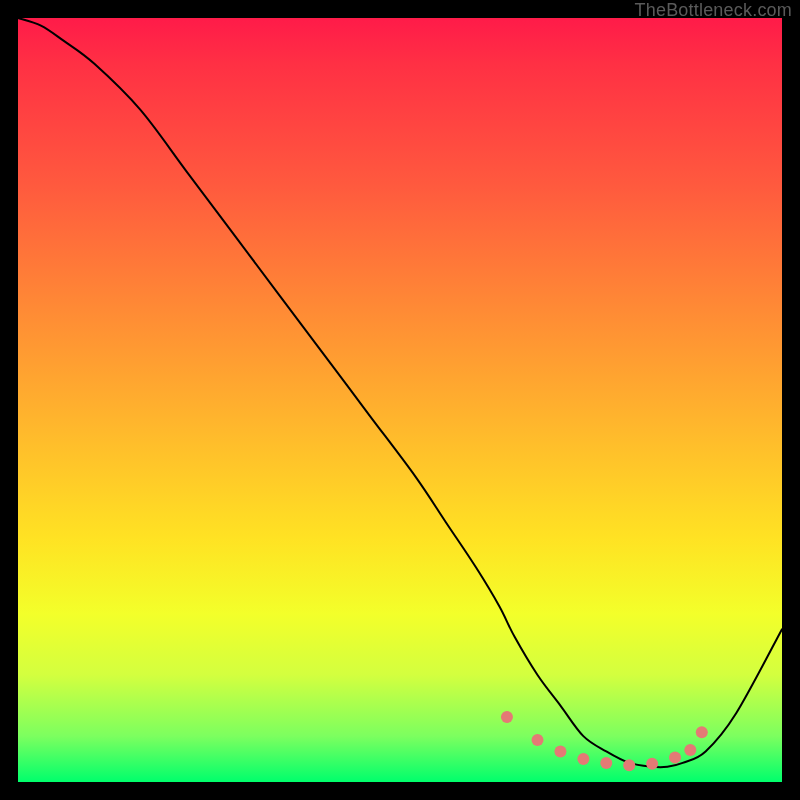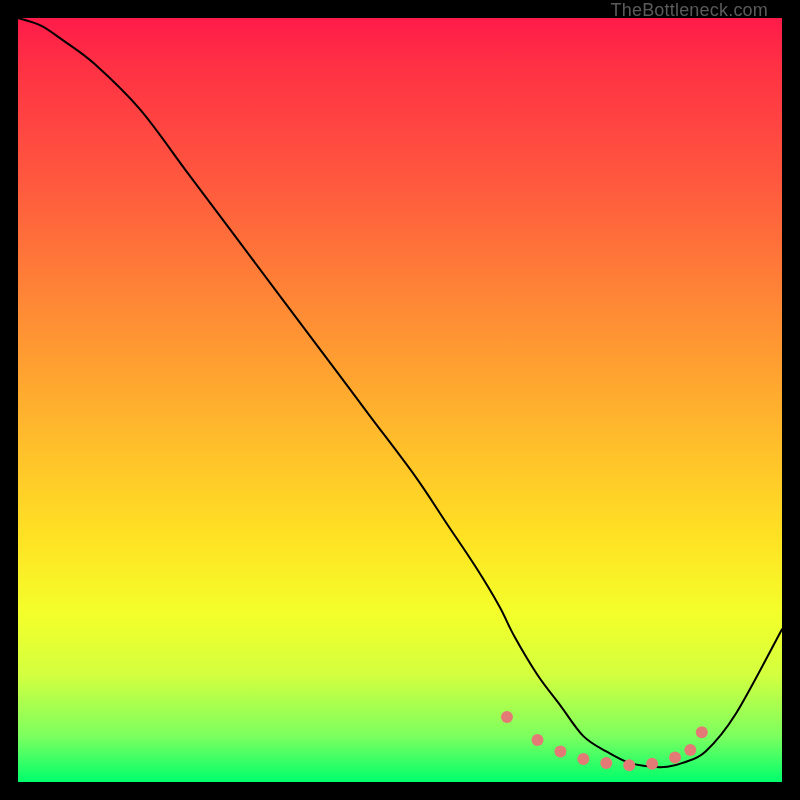--- a/index.html
+++ b/index.html
@@ -34,21 +34,21 @@
       #ffe223 68%,
       #f3ff2a 78%,
       #d3ff3f 86%,
       #7cff5f 94%,
       #00ff6c 100%
     );
   }
   #watermark {
     position: absolute;
     top: 0px;
-    right: 32px;
+    right: 8px;
     font-size: 18px;
     font-weight: 500;
     color: #5a5a5a;
     letter-spacing: 0.2px;
     user-select: none;
   }
   svg#curve {
     position: absolute;
     left: 0;
     top: 0;

